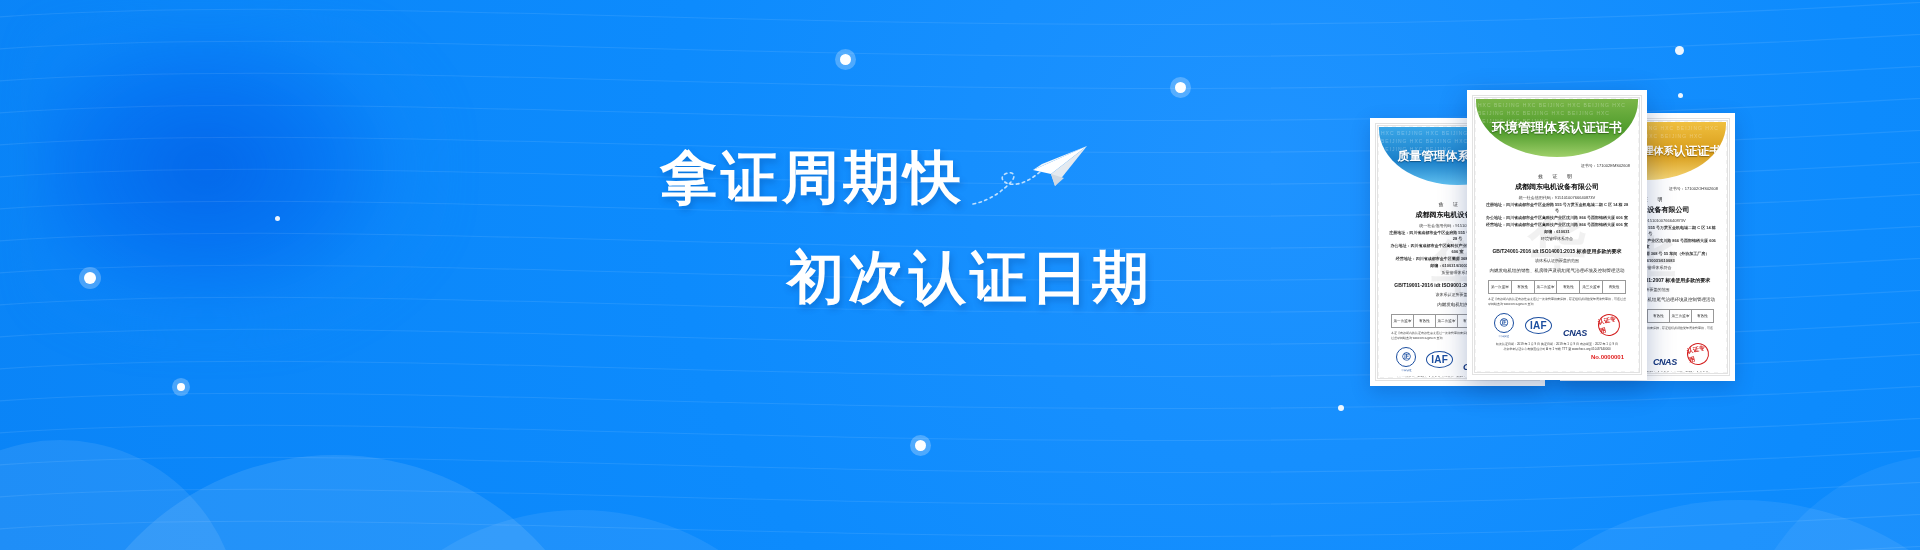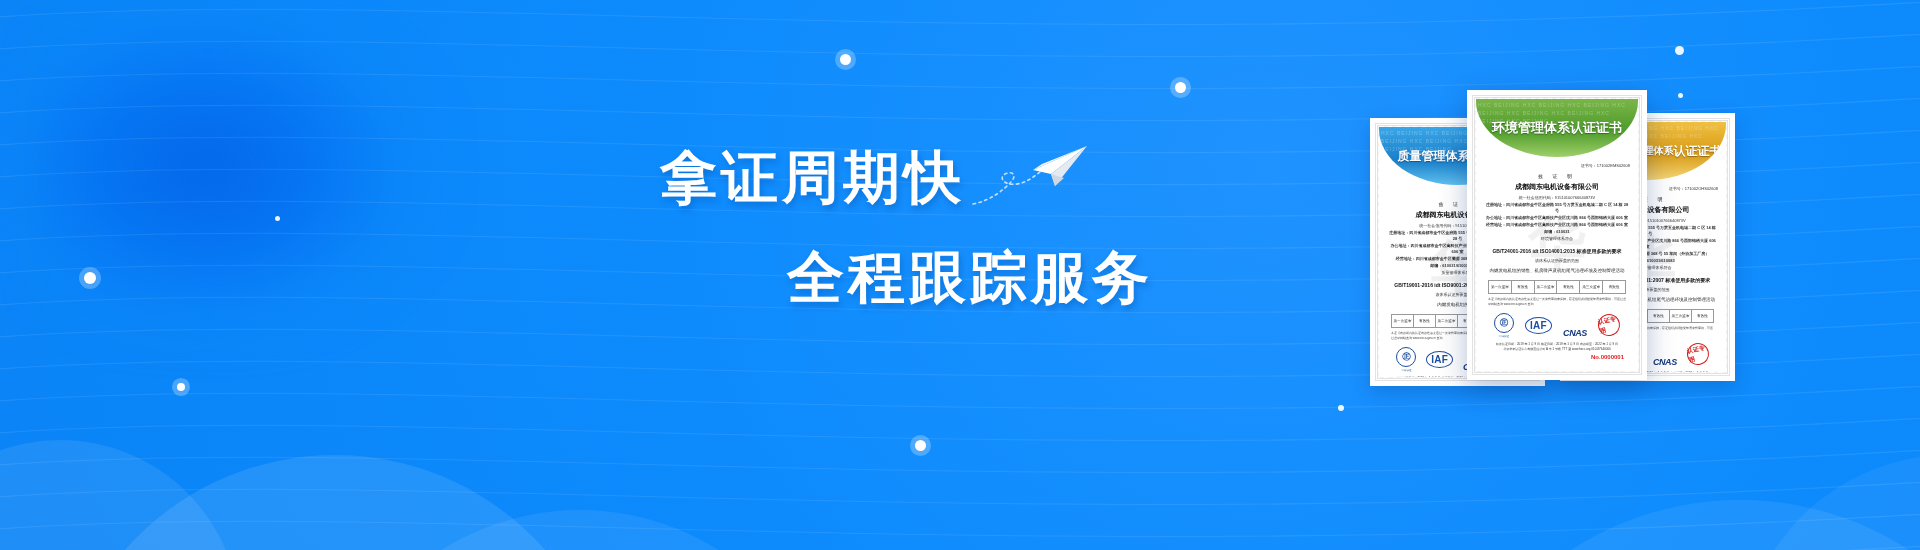--- a/index.html
+++ b/index.html
@@ -275,21 +275,21 @@
       <div class="plane-wrap">
         <svg width="120" height="70" viewBox="0 0 120 70" xmlns="http://www.w3.org/2000/svg">
           <path d="M2,62 C22,58 34,46 40,40 C46,34 42,28 34,32 C27,36 34,44 46,42 C58,40 66,32 74,26" fill="none" stroke="rgba(255,255,255,0.72)" stroke-width="1.6" stroke-dasharray="2.5 3.5" stroke-linecap="round"></path>
           <path d="M116,4 L62,28 L80,32 Z" fill="#ffffff"></path>
           <path d="M116,4 L80,32 L84,44 Z" fill="#e4eaf0"></path>
           <path d="M116,4 L62,28 L71,22 Z" fill="#f4f7fa"></path>
           <path d="M80,32 L84,44 L93,36 Z" fill="#cfd8e2"></path>
         </svg>
       </div>
     </div>
-    <div class="hl-text hl-line2">全程跟踪服务</div>
+    <div class="hl-text hl-line2">初次认证日期</div>
   </div>
 
   <div class="certs">
 
     <div class="cert" style="left:0px; top:40px; width:175px; height:268px;">
       <div class="cert-inner"></div>
       <div class="cert-paper">
         <div class="ribbon rib-blue">
           <div class="wm">HXC BEIJING  HXC BEIJING  HXC BEIJING  HXC BEIJING  HXC BEIJING  HXC BEIJING  HXC BEIJING  HXC BEIJING</div>
           <div class="rb-t1" style="font-size:12px">质量管理体系</div>

